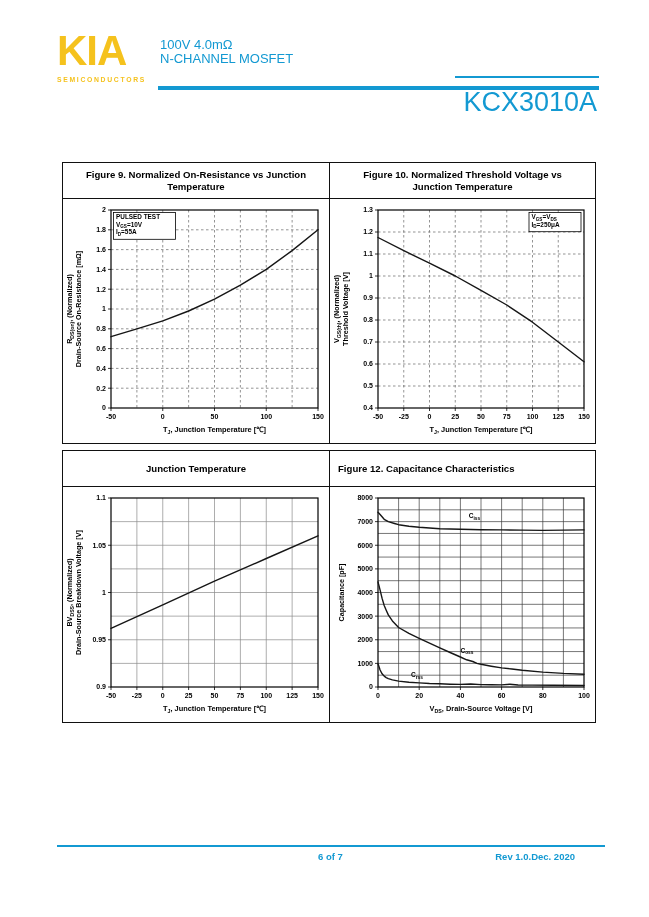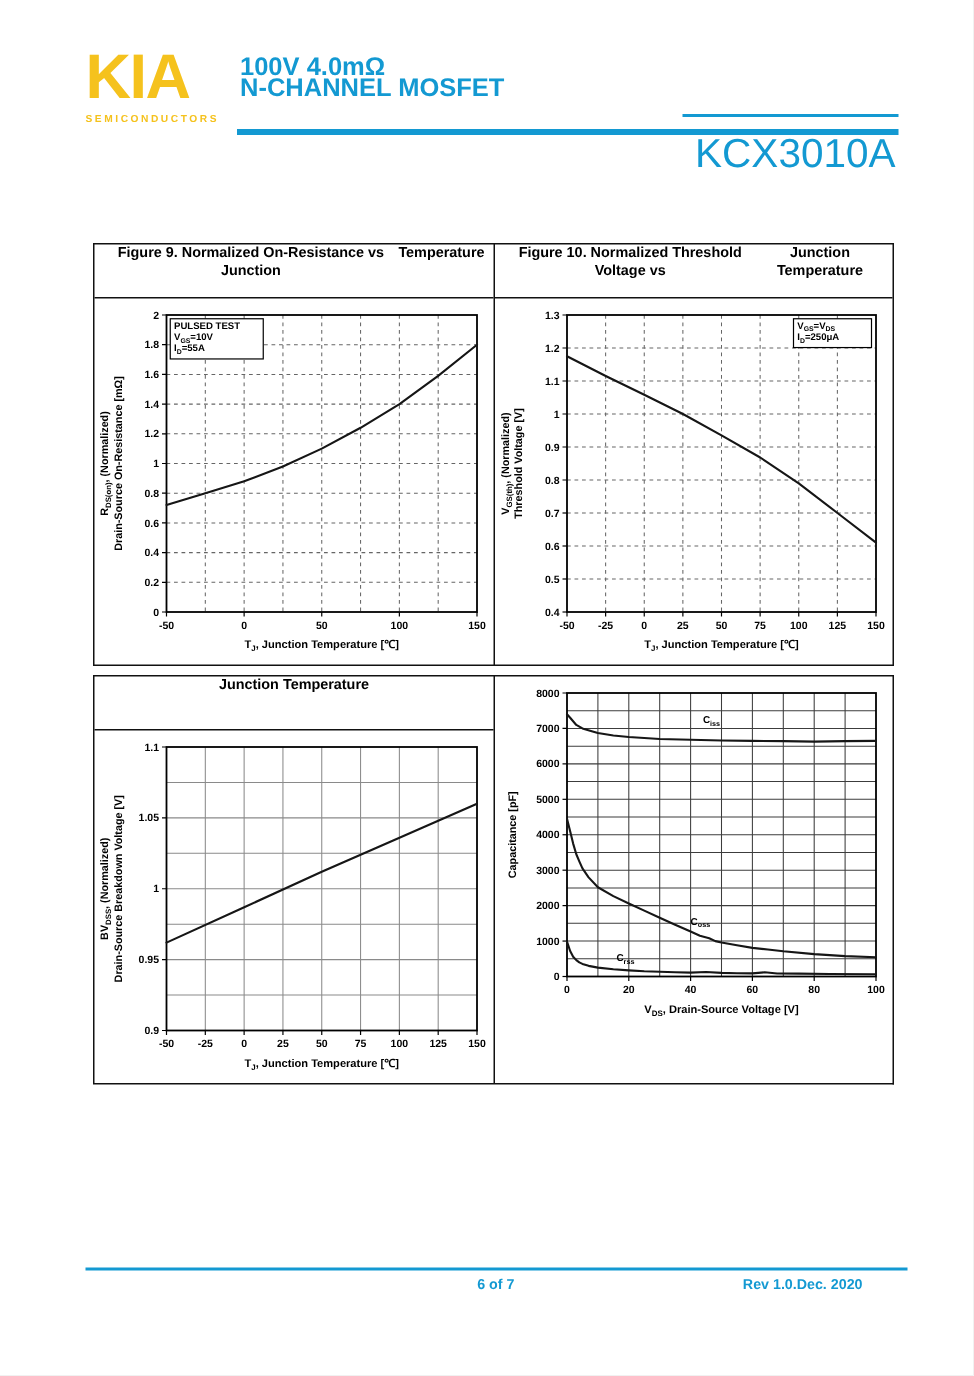--- a/index.html
+++ b/index.html
@@ -2,31 +2,31 @@
 <html><head>
 <meta charset="utf-8">
 <style>
   html,body{margin:0;padding:0;background:#e8e8e8;}
   .page{position:relative;width:649px;height:917px;background:#fff;overflow:hidden;
         font-family:"Liberation Sans", sans-serif;color:#000;}
   
   .logo{position:absolute;left:57px;top:30px;width:100px;text-align:left;}
   .logo-text{font-size:42px;font-weight:bold;line-height:42px;letter-spacing:-1px;}
   .logo-sub{font-size:6.8px;font-weight:bold;letter-spacing:1.7px;margin-top:4px;}
-  .spec{position:absolute;left:160px;top:38px;font-weight:bold;font-size:17px;line-height:13.5px;}
+  .spec{position:absolute;left:160px;top:38px;font-weight:normal;font-size:13px;line-height:13.5px;}
   .partnum{position:absolute;right:52px;top:40px;font-size:27px;line-height:28px;}
   .rule-thin{position:absolute;left:455px;right:50px;top:76px;height:1.5px;}
   .rule-thick{position:absolute;left:158px;right:50px;top:86px;height:4px;}
   
   .figures{position:absolute;left:62px;top:162px;display:grid;
            grid-template-columns:268px 266px;grid-template-rows:282px 273px;row-gap:6px;}
   .panel{border:1.5px solid #111;box-sizing:border-box;background:#fff;}
   .col-right{border-left:0;}
   .panel-title{height:36px;box-sizing:border-box;border-bottom:1.5px solid #111;
-               display:flex;flex-direction:row;justify-content:center;
+               display:flex;flex-direction:column;justify-content:center;
                font-size:9.6px;font-weight:bold;line-height:11.5px;}
   .panel-title.center{text-align:center;padding:0 6px;}
   .panel-title.left{text-align:left;padding:0 8px;}
   .panel-title span:empty{display:none;}
   .chart{width:100%;}
   .r1 .chart{height:243px;}
   .r2 .chart{height:234px;}
   .chart svg{display:block;}
   
   .footer-rule{position:absolute;left:57px;right:44px;top:845px;height:1.5px;}
@@ -245,20 +245,23 @@
             <text x="43" y="13.4" text-anchor="end" font-size="7" font-weight="bold" fill="#000">1.1</text>
             <text x="151.5" y="224" text-anchor="middle" font-size="7.4" font-weight="bold" fill="#000"><tspan>T</tspan><tspan font-size="5.3" dy="2.1">J</tspan><tspan dy="-2.1">, Junction Temperature [℃]</tspan></text>
             <text transform="translate(9,105.5) rotate(-90)" text-anchor="middle" font-size="7.2" font-weight="bold" fill="#000"><tspan>BV</tspan><tspan font-size="5.2" dy="2.0">DSS</tspan><tspan dy="-2.0">, (Normalized)</tspan></text>
             <text transform="translate(18,105.5) rotate(-90)" text-anchor="middle" font-size="7.2" font-weight="bold" fill="#000"><tspan>Drain-Source Breakdown Voltage [V]</tspan></text>
             <polyline points="48.0,141.4 99.8,117.8 151.5,94.2 203.3,71.5 255.0,48.8" fill="none" stroke="#161616" stroke-width="1.4" stroke-linejoin="round" stroke-linecap="round"></polyline>
           </svg>
         </div>
     </section>
 
     <section class="panel r2 col-right">
+      <div class="panel-title left">
+        <span>Figure 12. Capacitance Characteristics</span>
+      </div>
       <div class="chart">
           <svg viewBox="0 0 265 234" width="265" height="234">
             <line x1="68.6" y1="11" x2="68.6" y2="200" stroke="#3c3c3c" stroke-width="0.7"></line>
             <line x1="89.2" y1="11" x2="89.2" y2="200" stroke="#3c3c3c" stroke-width="0.7"></line>
             <line x1="109.8" y1="11" x2="109.8" y2="200" stroke="#3c3c3c" stroke-width="0.7"></line>
             <line x1="130.4" y1="11" x2="130.4" y2="200" stroke="#3c3c3c" stroke-width="0.7"></line>
             <line x1="151" y1="11" x2="151" y2="200" stroke="#3c3c3c" stroke-width="0.7"></line>
             <line x1="171.6" y1="11" x2="171.6" y2="200" stroke="#3c3c3c" stroke-width="0.7"></line>
             <line x1="192.2" y1="11" x2="192.2" y2="200" stroke="#3c3c3c" stroke-width="0.7"></line>
             <line x1="212.8" y1="11" x2="212.8" y2="200" stroke="#3c3c3c" stroke-width="0.7"></line>

